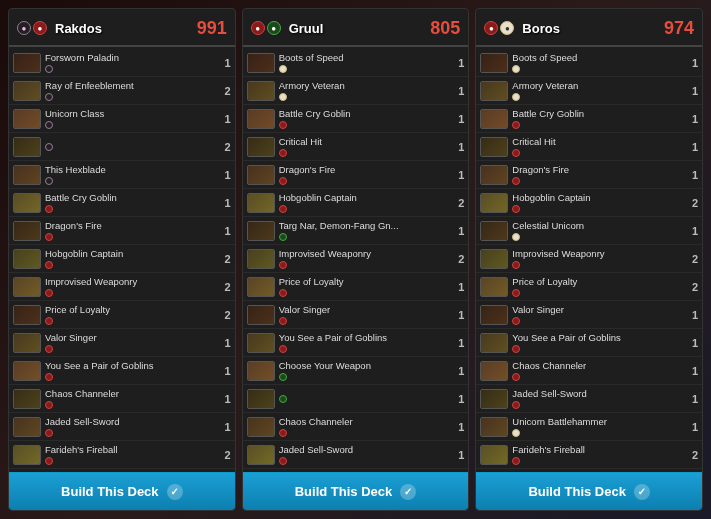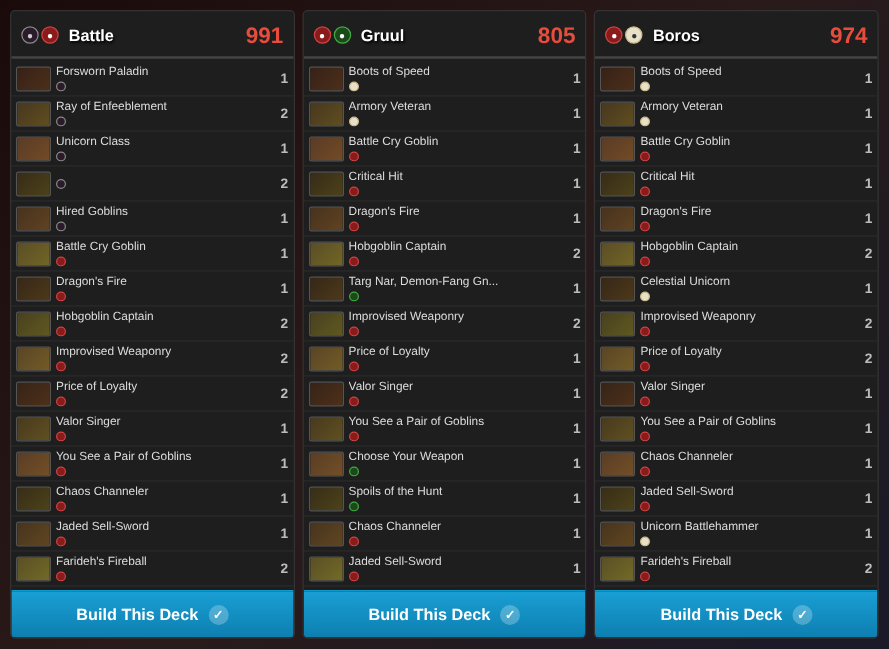--- a/index.html
+++ b/index.html
@@ -216,21 +216,21 @@
 
   <div class="decks-row">
 
   <div class="deck-column">
         <div class="deck-header">
           <div class="deck-header-left">
             <div class="guild-icons">
               <div class="mana-icon" style="background: rgb(42, 26, 42); border: 1px solid rgb(136, 136, 136); color: rgb(204, 204, 204);">●</div>
               <div class="mana-icon" style="background: rgb(139, 26, 26); border: 1px solid rgb(204, 68, 68); color: rgb(255, 255, 255);">●</div>
             </div>
-            <div class="deck-name">Battle</div>
+            <div class="deck-name">Rakdos</div>
           </div>
           <div class="deck-score">991</div>
         </div>
         <div class="deck-cards-list">
           <div class="card-row">
             <div class="card-thumbnail" style="background: linear-gradient(135deg, rgb(74, 32, 32) 0%, rgb(106, 48, 48) 100%);">
               <div class="card-thumbnail-inner" style="background: linear-gradient(135deg, rgb(54, 33, 23) 0%, rgb(77, 47, 26) 100%);"></div>
             </div>
             <div class="card-info">
               <div class="card-name">Forsworn Paladin</div>
@@ -273,21 +273,21 @@
                 <div class="card-mana-small" style="background: rgb(42, 26, 42); border: 1px solid rgb(136, 136, 136);"></div>
               </div>
             </div>
             <div class="card-count">2</div>
           </div>
           <div class="card-row">
             <div class="card-thumbnail" style="background: linear-gradient(135deg, rgb(74, 32, 32) 0%, rgb(106, 48, 48) 100%);">
               <div class="card-thumbnail-inner" style="background: linear-gradient(135deg, rgb(71, 50, 31) 0%, rgb(96, 67, 32) 100%);"></div>
             </div>
             <div class="card-info">
-              <div class="card-name">Hired Goblins</div>
+              <div class="card-name">This Hexblade</div>
               <div class="card-mana-icons">
                 <div class="card-mana-small" style="background: rgb(42, 26, 42); border: 1px solid rgb(136, 136, 136);"></div>
               </div>
             </div>
             <div class="card-count">1</div>
           </div>
           <div class="card-row">
             <div class="card-thumbnail" style="background: linear-gradient(135deg, rgb(74, 32, 32) 0%, rgb(106, 48, 48) 100%);">
               <div class="card-thumbnail-inner" style="background: linear-gradient(135deg, rgb(89, 77, 38) 0%, rgb(115, 102, 38) 100%);"></div>
             </div>
@@ -568,21 +568,20 @@
                 <div class="card-mana-small" style="background: rgb(26, 74, 26); border: 1px solid rgb(68, 170, 68);"></div>
               </div>
             </div>
             <div class="card-count">1</div>
           </div>
           <div class="card-row">
             <div class="card-thumbnail" style="background: linear-gradient(135deg, rgb(58, 64, 32) 0%, rgb(90, 96, 48) 100%);">
               <div class="card-thumbnail-inner" style="background: linear-gradient(135deg, rgb(54, 45, 23) 0%, rgb(77, 67, 26) 100%);"></div>
             </div>
             <div class="card-info">
-              <div class="card-name">Spoils of the Hunt</div>
               <div class="card-mana-icons">
                 <div class="card-mana-small" style="background: rgb(26, 74, 26); border: 1px solid rgb(68, 170, 68);"></div>
               </div>
             </div>
             <div class="card-count">1</div>
           </div>
           <div class="card-row">
             <div class="card-thumbnail" style="background: linear-gradient(135deg, rgb(58, 64, 32) 0%, rgb(90, 96, 48) 100%);">
               <div class="card-thumbnail-inner" style="background: linear-gradient(135deg, rgb(71, 52, 31) 0%, rgb(96, 70, 32) 100%);"></div>
             </div>

